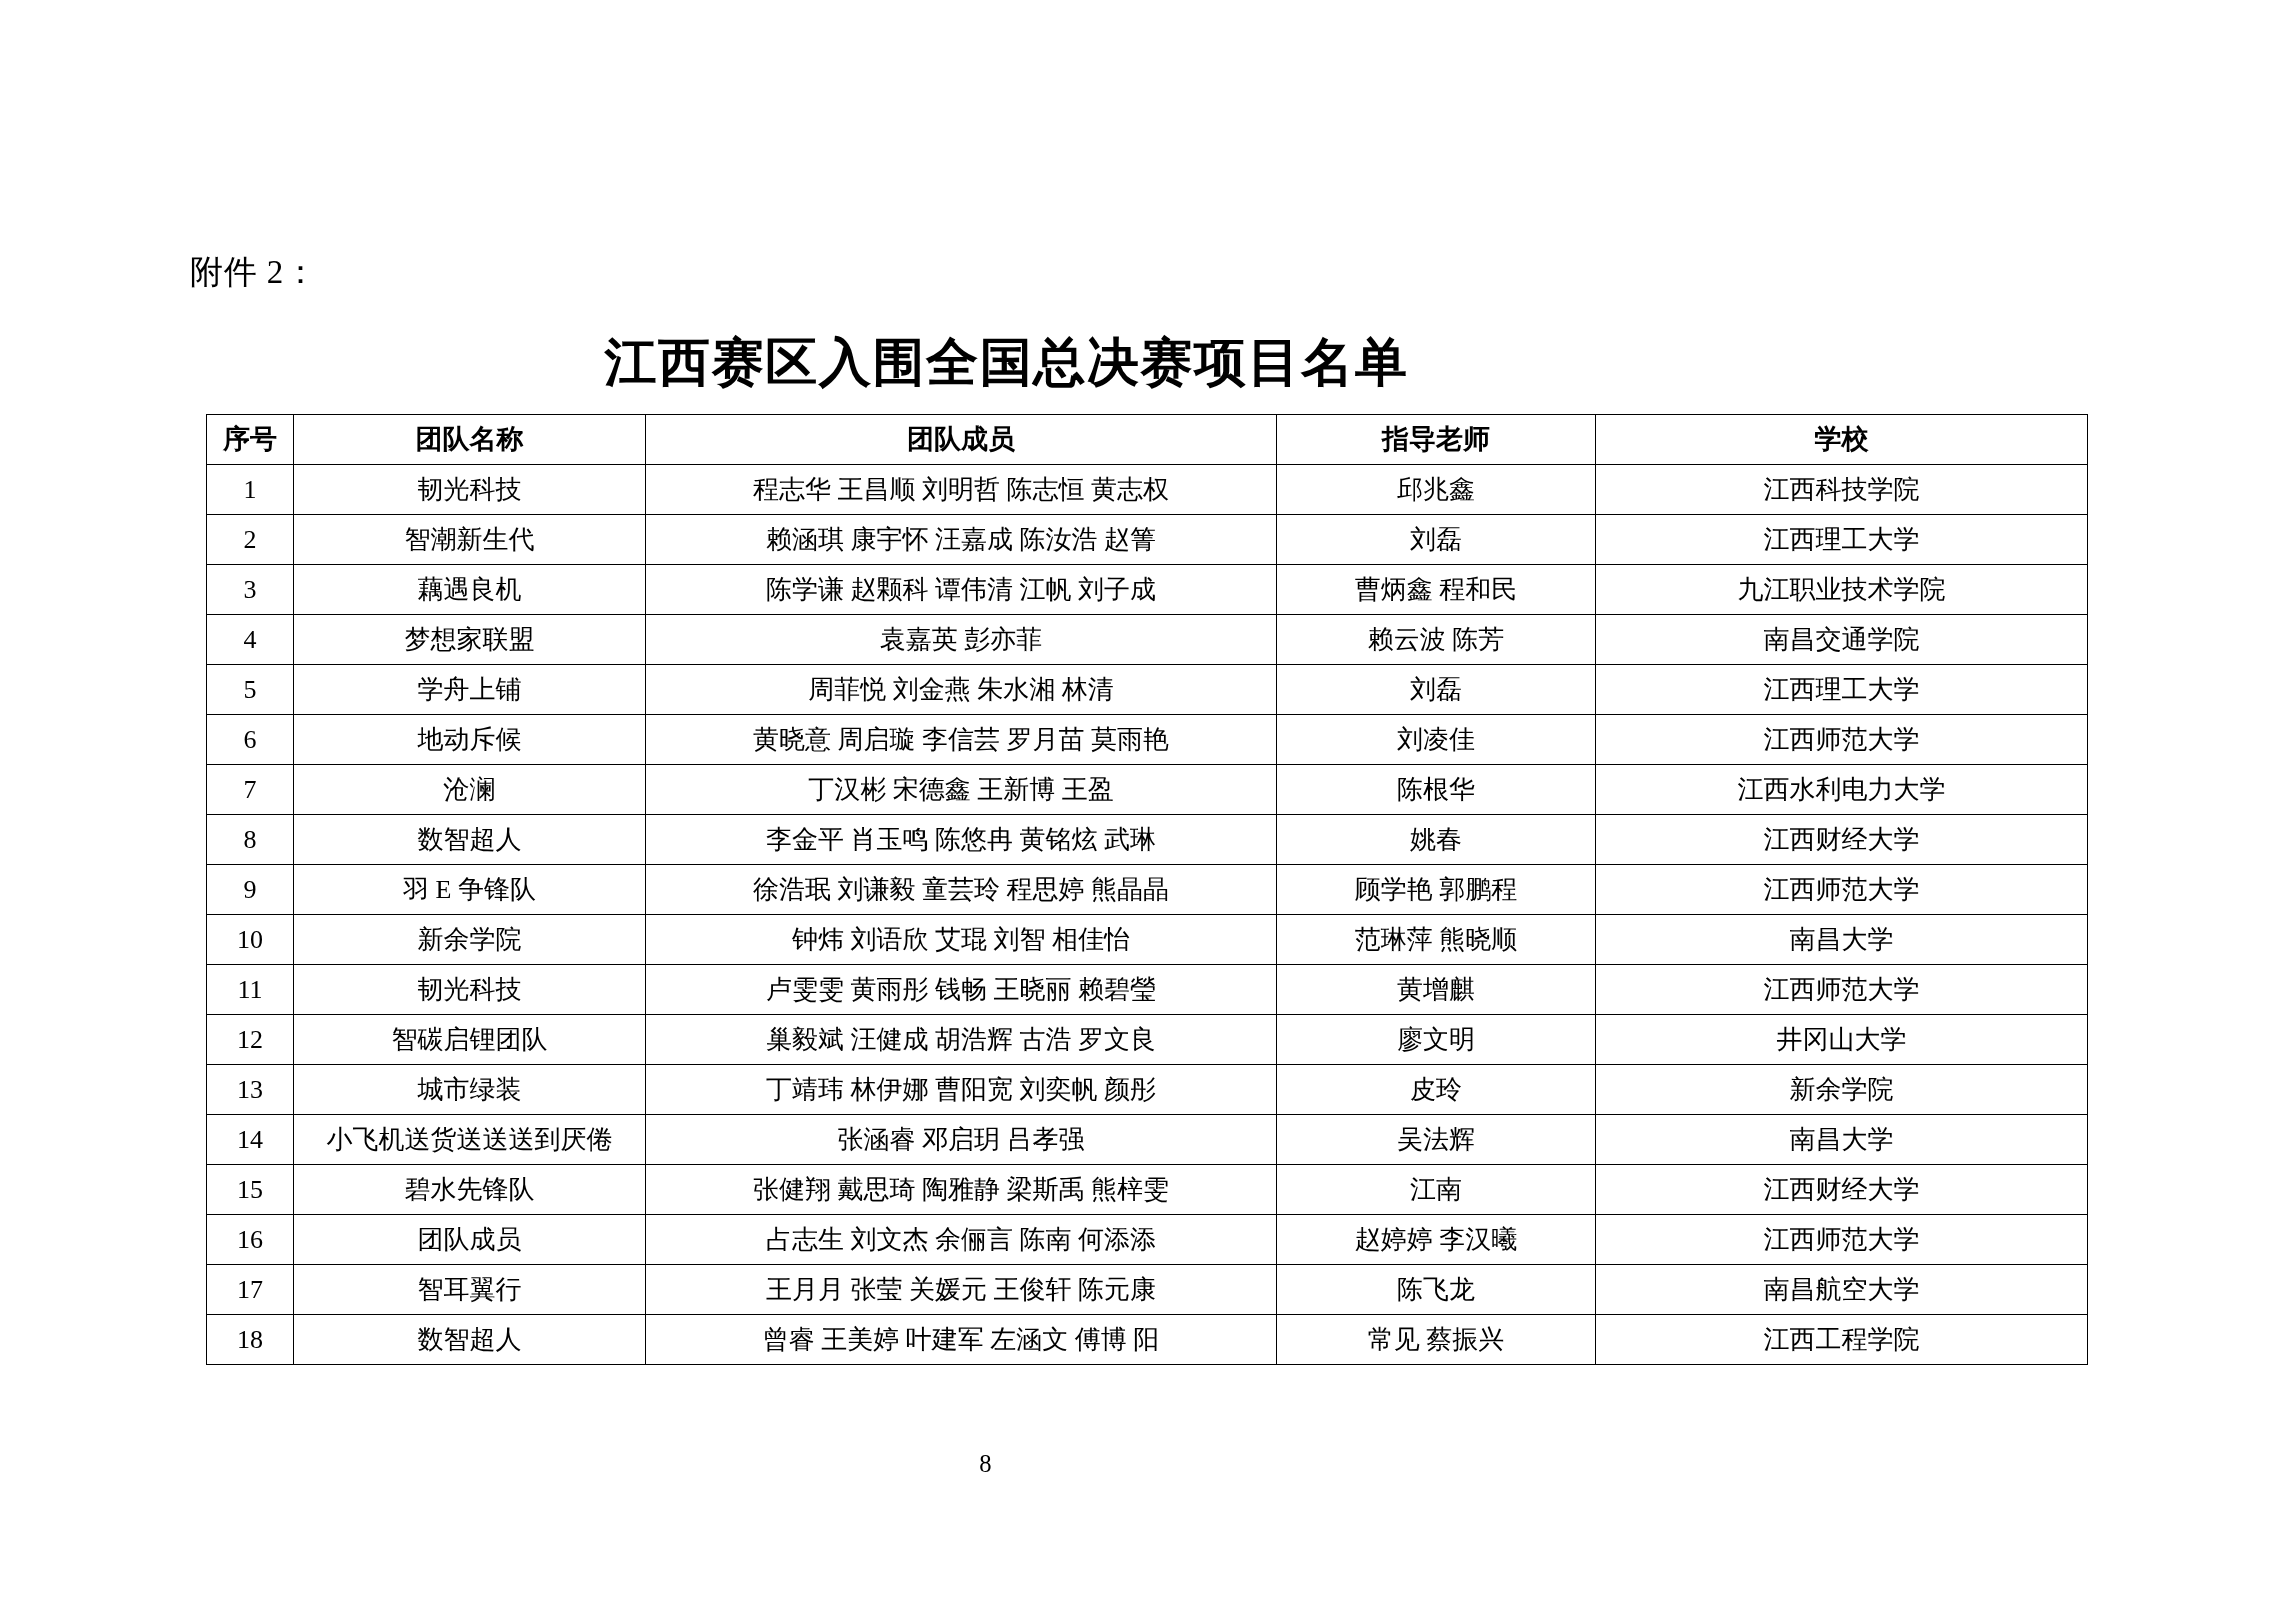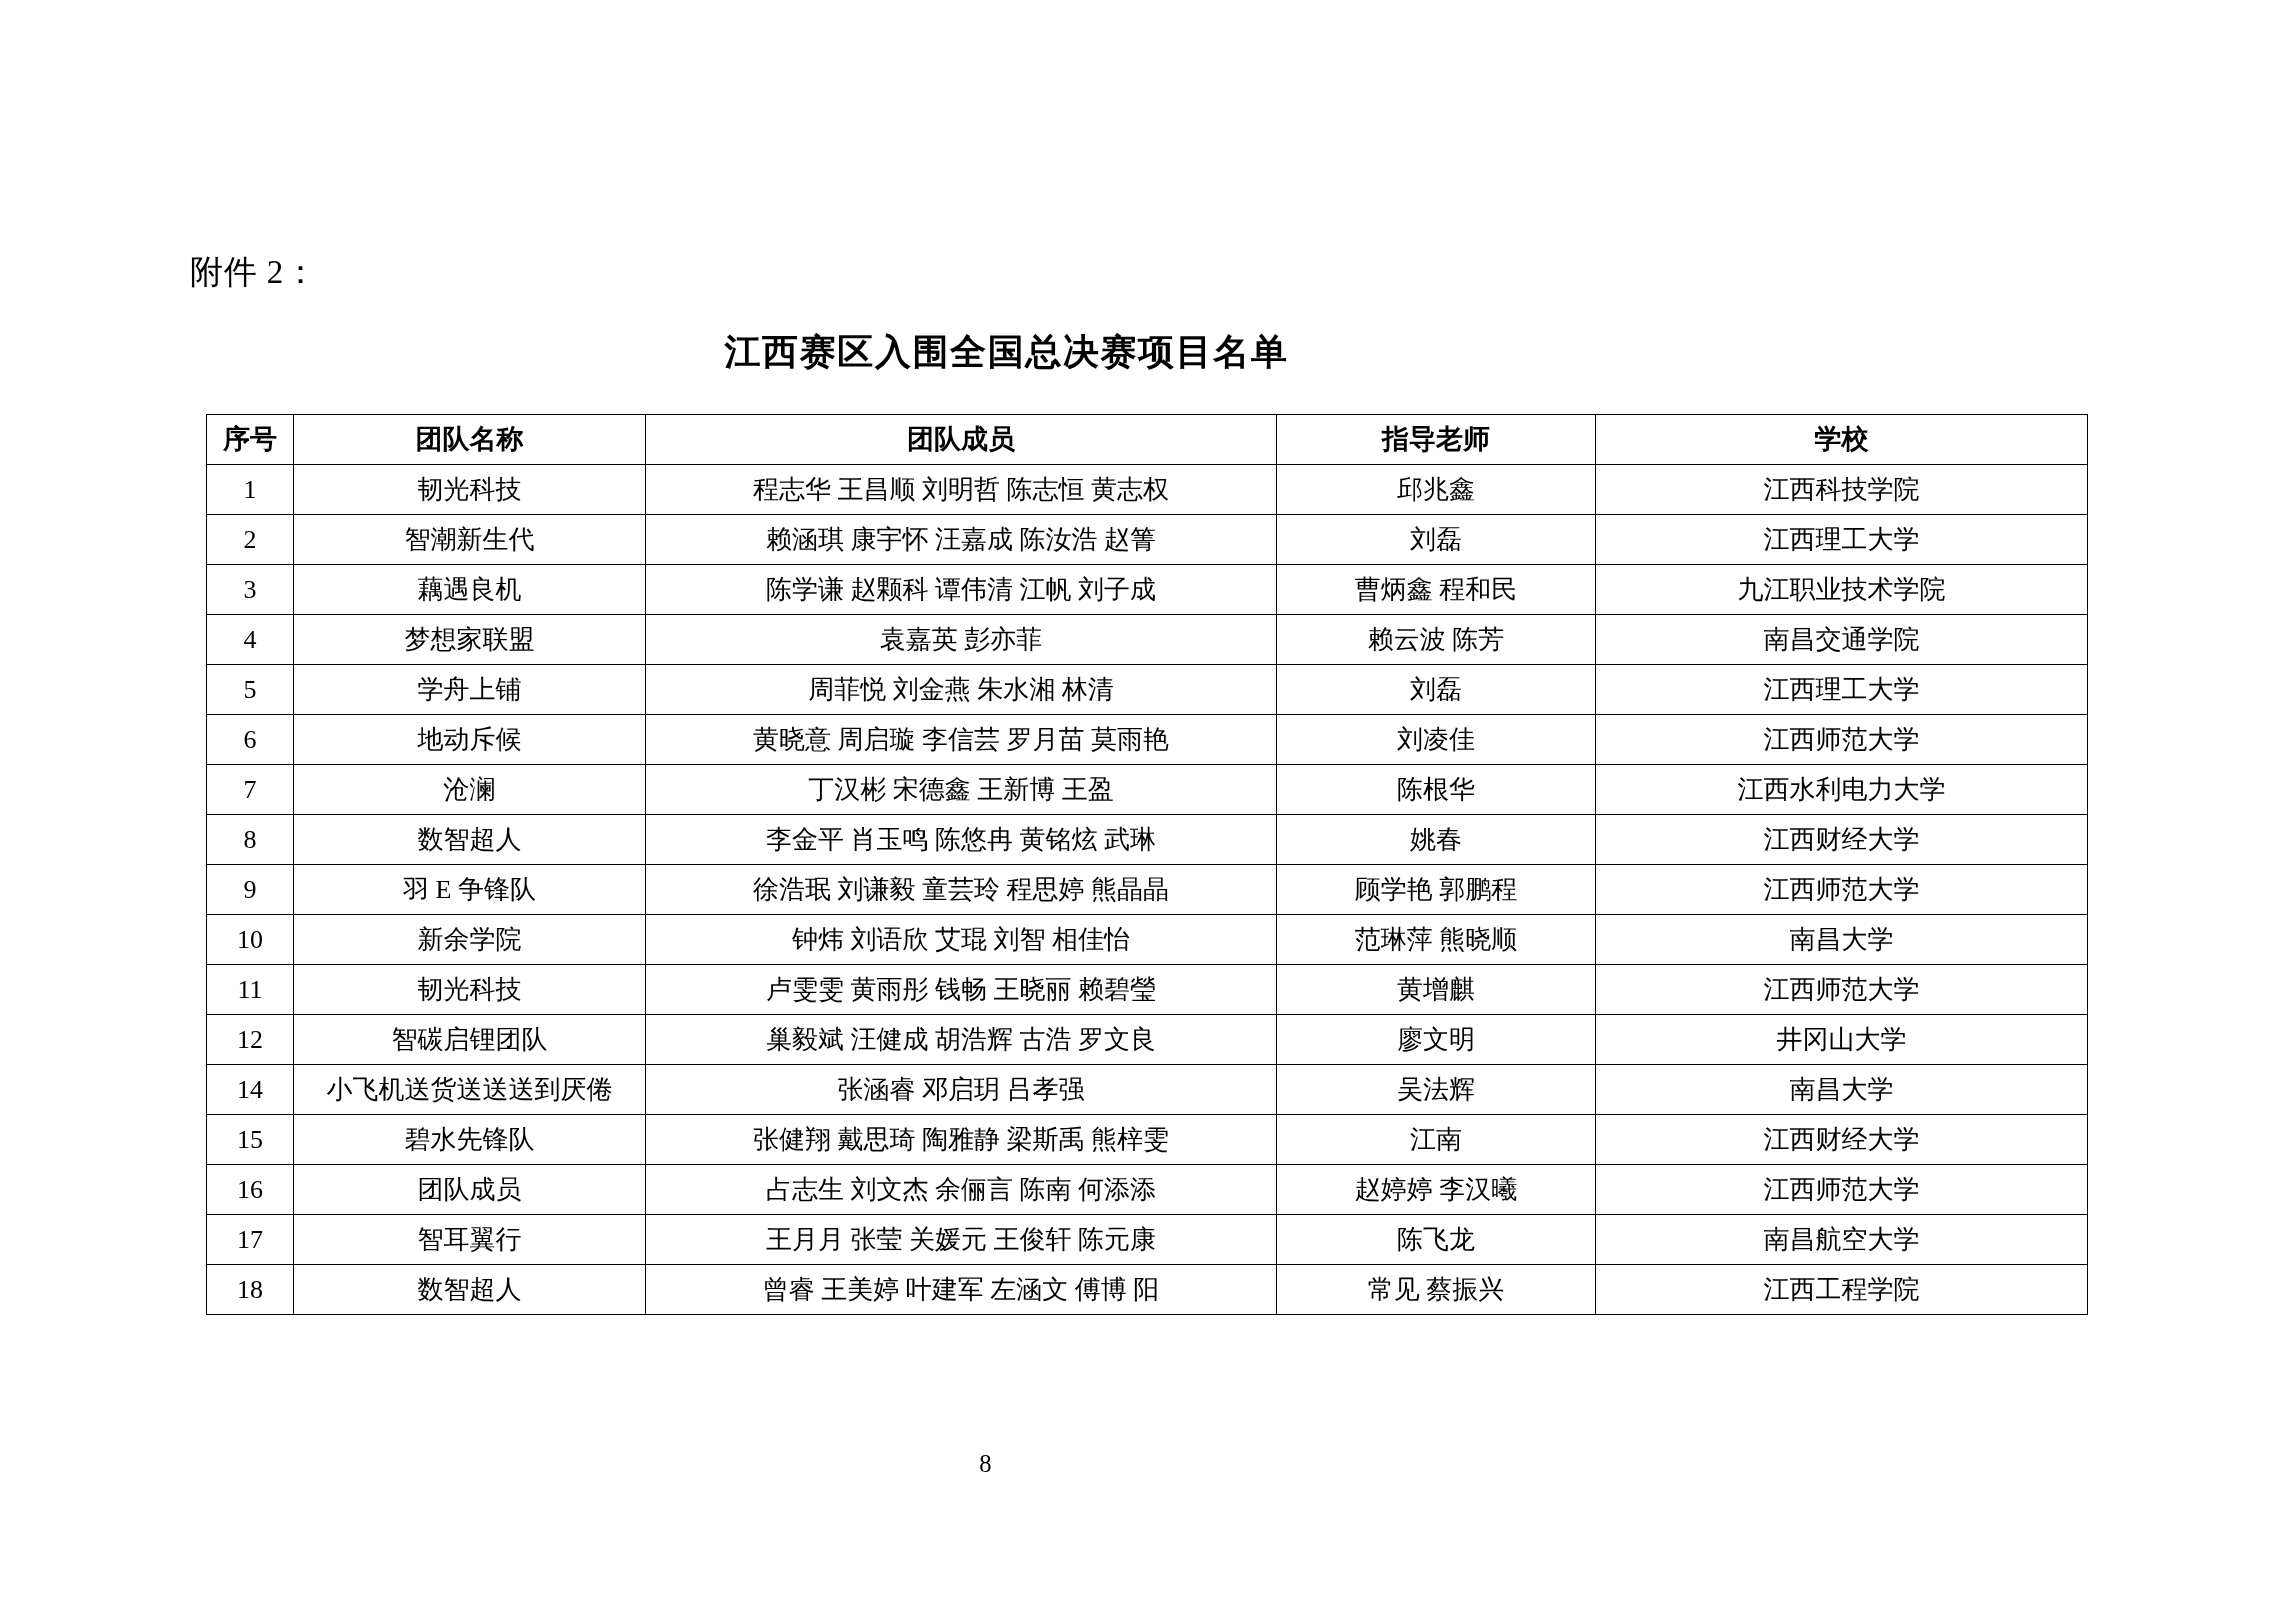--- a/index.html
+++ b/index.html
@@ -31,21 +31,21 @@
     font-size: 33px;
     letter-spacing: 0.8px;
     font-family: "Liberation Serif", "DejaVu Serif", serif;
   }
   .doc-title {
     position: absolute;
     left: 0;
     right: 0;
     top: 328px;
     text-align: center;
-    font-size: 36px;
+    font-size: 52px;
     font-weight: bold;
     letter-spacing: 1.6px;
     font-family: "Liberation Serif", "DejaVu Serif", serif;
     margin-left: 42px;
   }
   table.main-table {
     position: absolute;
     left: 206px;
     top: 414px;
     width: 1881px;
@@ -195,20 +195,27 @@
           <td class="cell-school">江西师范大学</td>
         </tr>
         <tr>
           <td class="cell-idx">12</td>
           <td class="cell-team">智碳启锂团队</td>
           <td class="cell-members">巢毅斌  汪健成  胡浩辉  古浩  罗文良</td>
           <td class="cell-teacher">廖文明</td>
           <td class="cell-school">井冈山大学</td>
         </tr>
         <tr>
+          <td class="cell-idx">13</td>
+          <td class="cell-team">城市绿装</td>
+          <td class="cell-members">丁靖玮  林伊娜  曹阳宽  刘奕帆  颜彤</td>
+          <td class="cell-teacher">皮玲</td>
+          <td class="cell-school">新余学院</td>
+        </tr>
+        <tr>
           <td class="cell-idx">14</td>
           <td class="cell-team">小飞机送货送送送到厌倦</td>
           <td class="cell-members">张涵睿  邓启玥  吕孝强</td>
           <td class="cell-teacher">吴法辉</td>
           <td class="cell-school">南昌大学</td>
         </tr>
         <tr>
           <td class="cell-idx">15</td>
           <td class="cell-team">碧水先锋队</td>
           <td class="cell-members">张健翔  戴思琦  陶雅静  梁斯禹  熊梓雯</td>

